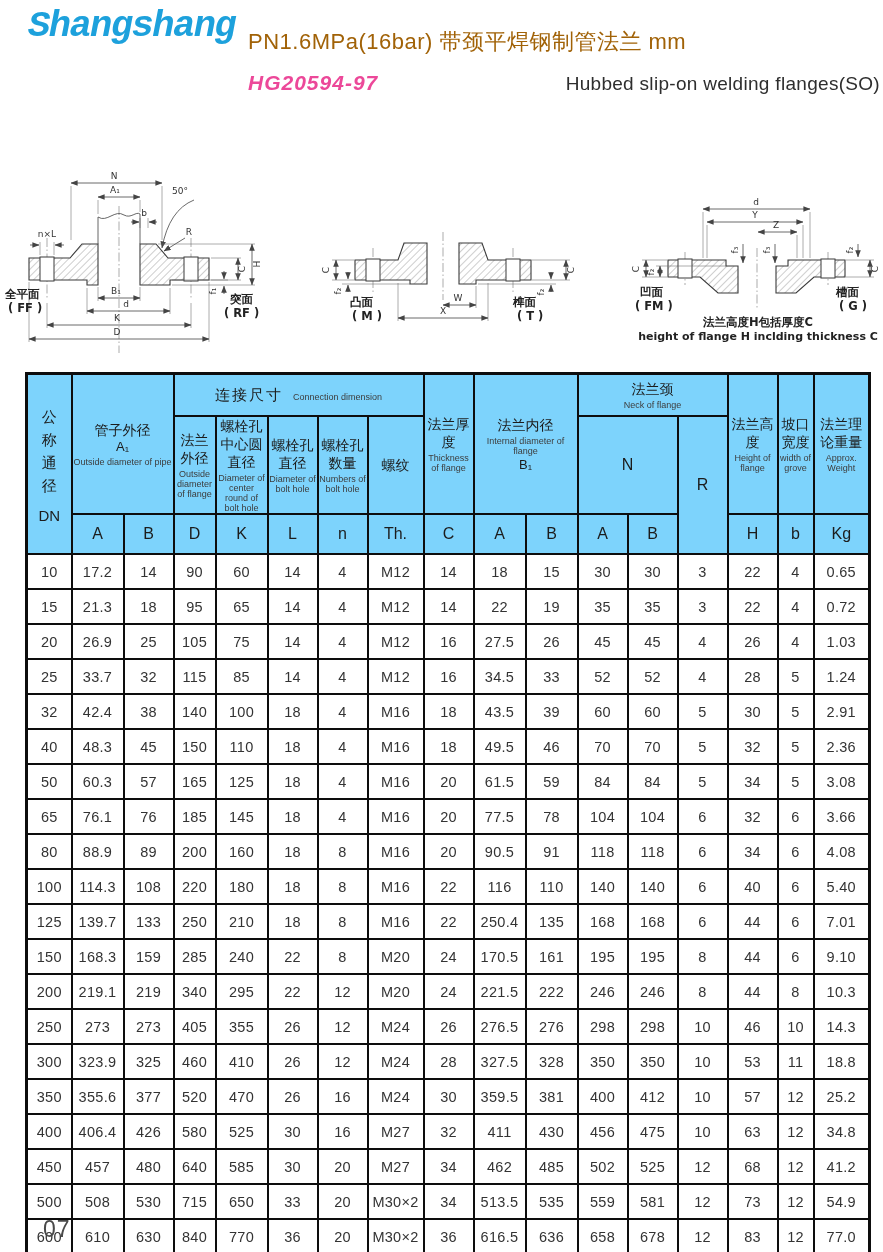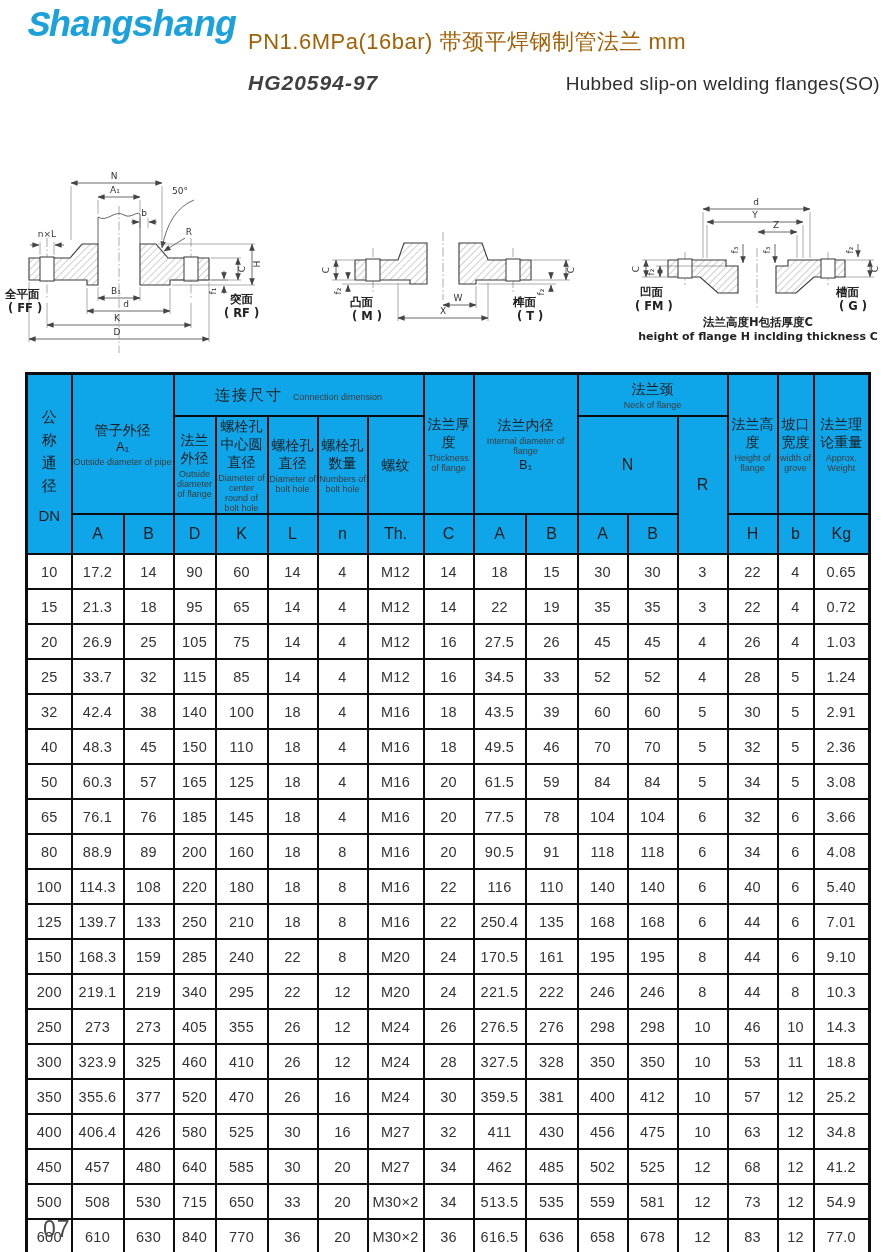--- a/index.html
+++ b/index.html
@@ -22,21 +22,21 @@
   }
   .logo .tagline .bold { font-weight:bold; margin-left:4px; }
 
   .title-block { position:absolute; left:248px; top:27px; width:632px; }
   .main-title {
     font-size:22px; color:#a16207; white-space:nowrap; letter-spacing:0.5px;
   }
   .sub-row {
     margin-top:14px; display:flex; justify-content:space-between; align-items:baseline;
   }
-  .standard { font-size:21px; font-weight:bold; font-style:italic; color:#404040; letter-spacing:1px; }
+  .standard { font-size:21px; font-weight:bold; font-style:italic; color:#ec4899; letter-spacing:1px; }
   .subtitle-en { font-size:19px; color:#2e2e2e; letter-spacing:0.3px; }
 
   
   svg.draw { position:absolute; }
   .draw1 { left:2px;   top:148px; }
   .draw2 { left:298px; top:180px; }
   .draw3 { left:598px; top:168px; }
   svg.draw text { font-size:9px; fill:#333; font-family:"DejaVu Sans","Liberation Sans",sans-serif; }
   svg.draw text.fl { font-size:11.5px; font-weight:bold; fill:#222; }
   svg.draw text.cap-cn { font-size:11.5px; font-weight:bold; fill:#222; }
@@ -50,21 +50,21 @@
 
   
   table.spec {
     position:absolute; left:25px; top:372px; width:833px;
     border-collapse:collapse; table-layout:fixed;
     border:3px solid #0d0d0d;
   }
   table.spec th, table.spec td {
     border:2px solid #0d0d0d; text-align:center; vertical-align:middle; padding:0;
   }
-  table.spec th { font-weight:normal; color:#222; background:#0ea5e9; }
+  table.spec th { font-weight:normal; color:#222; background:#7dd3fc; }
   table.spec td { height:35px; font-size:14.5px; color:#333; letter-spacing:0.3px; }
   tr.h1 th { height:42px; }
   tr.h2 th { height:62px; }
   tr.h3 th { height:40px; font-size:16px; }
   .cn  { font-size:14px; line-height:1.3; color:#1c1c1c; }
   .cn-lg { font-size:15px; letter-spacing:2px; }
   .sub { font-size:13px; color:#1c1c1c; line-height:1.2; }
   .en  { font-size:9px; color:#3d3d3d; line-height:1.12; margin-top:2px; }
   .conn-wrap { display:flex; align-items:baseline; justify-content:center; gap:10px; }
   .dn-cn { width:1.05em; margin:0 auto; font-size:15px; line-height:1.55; word-break:break-all; color:#1c1c1c; }

